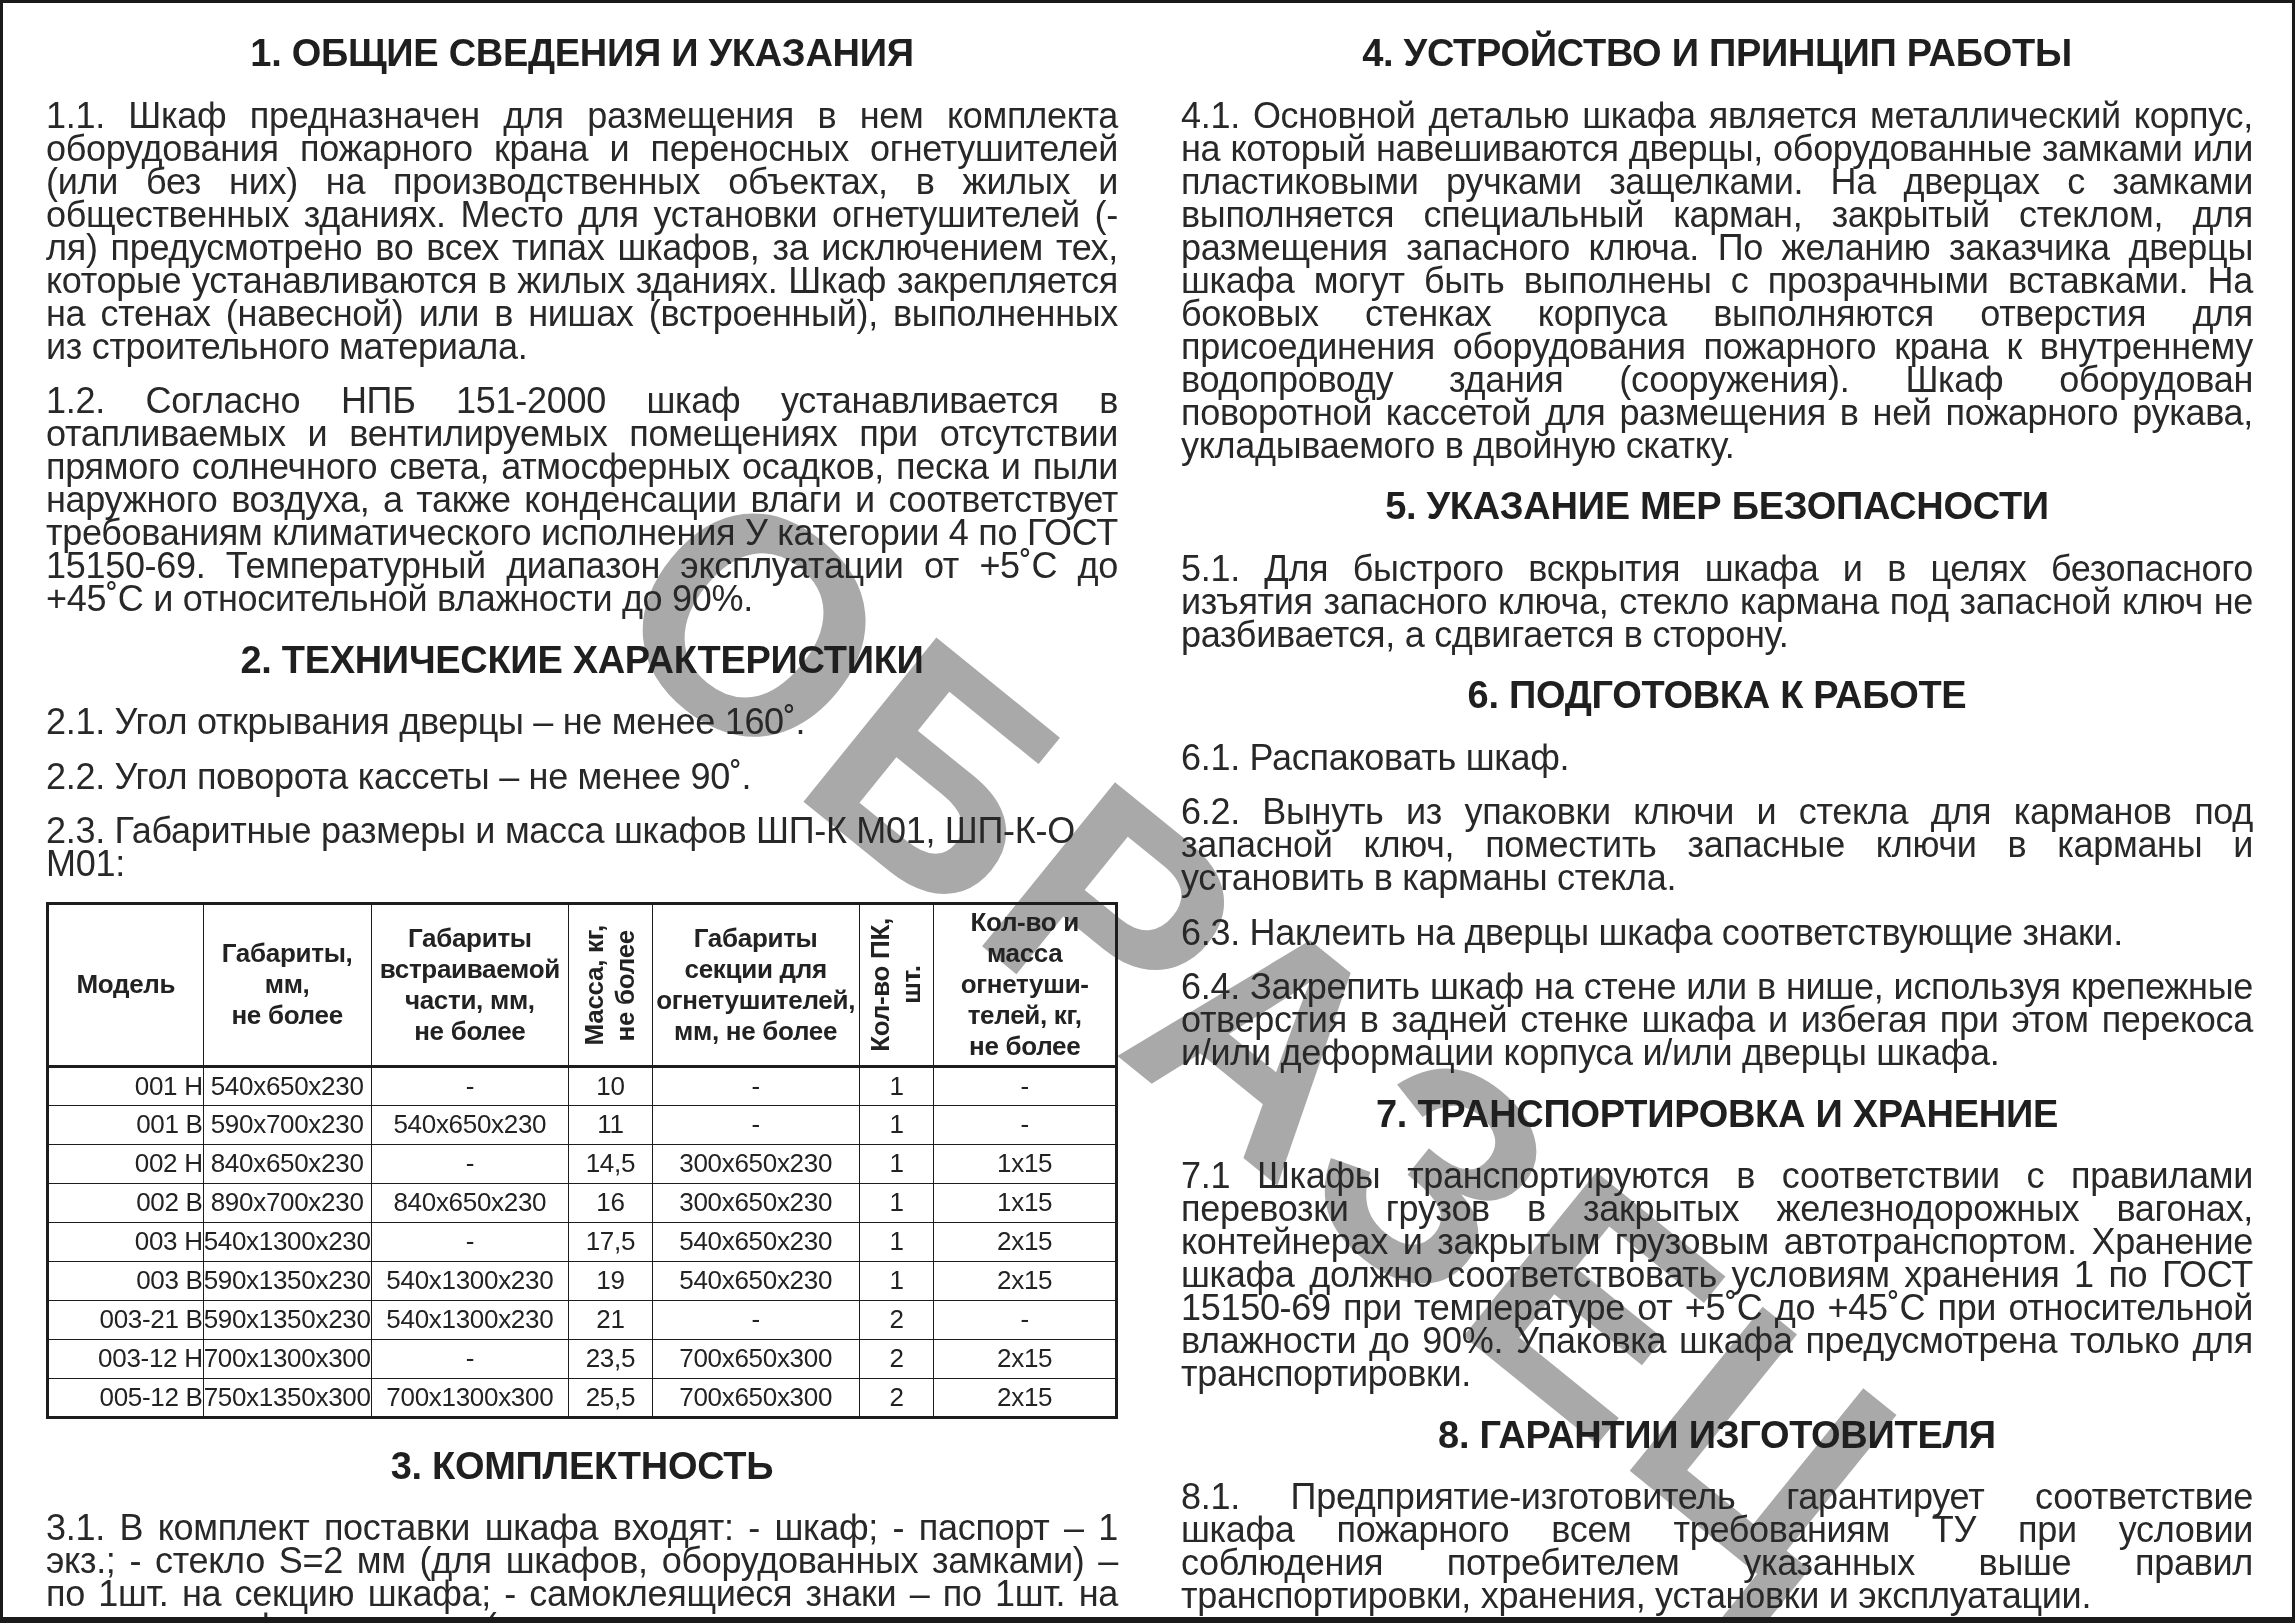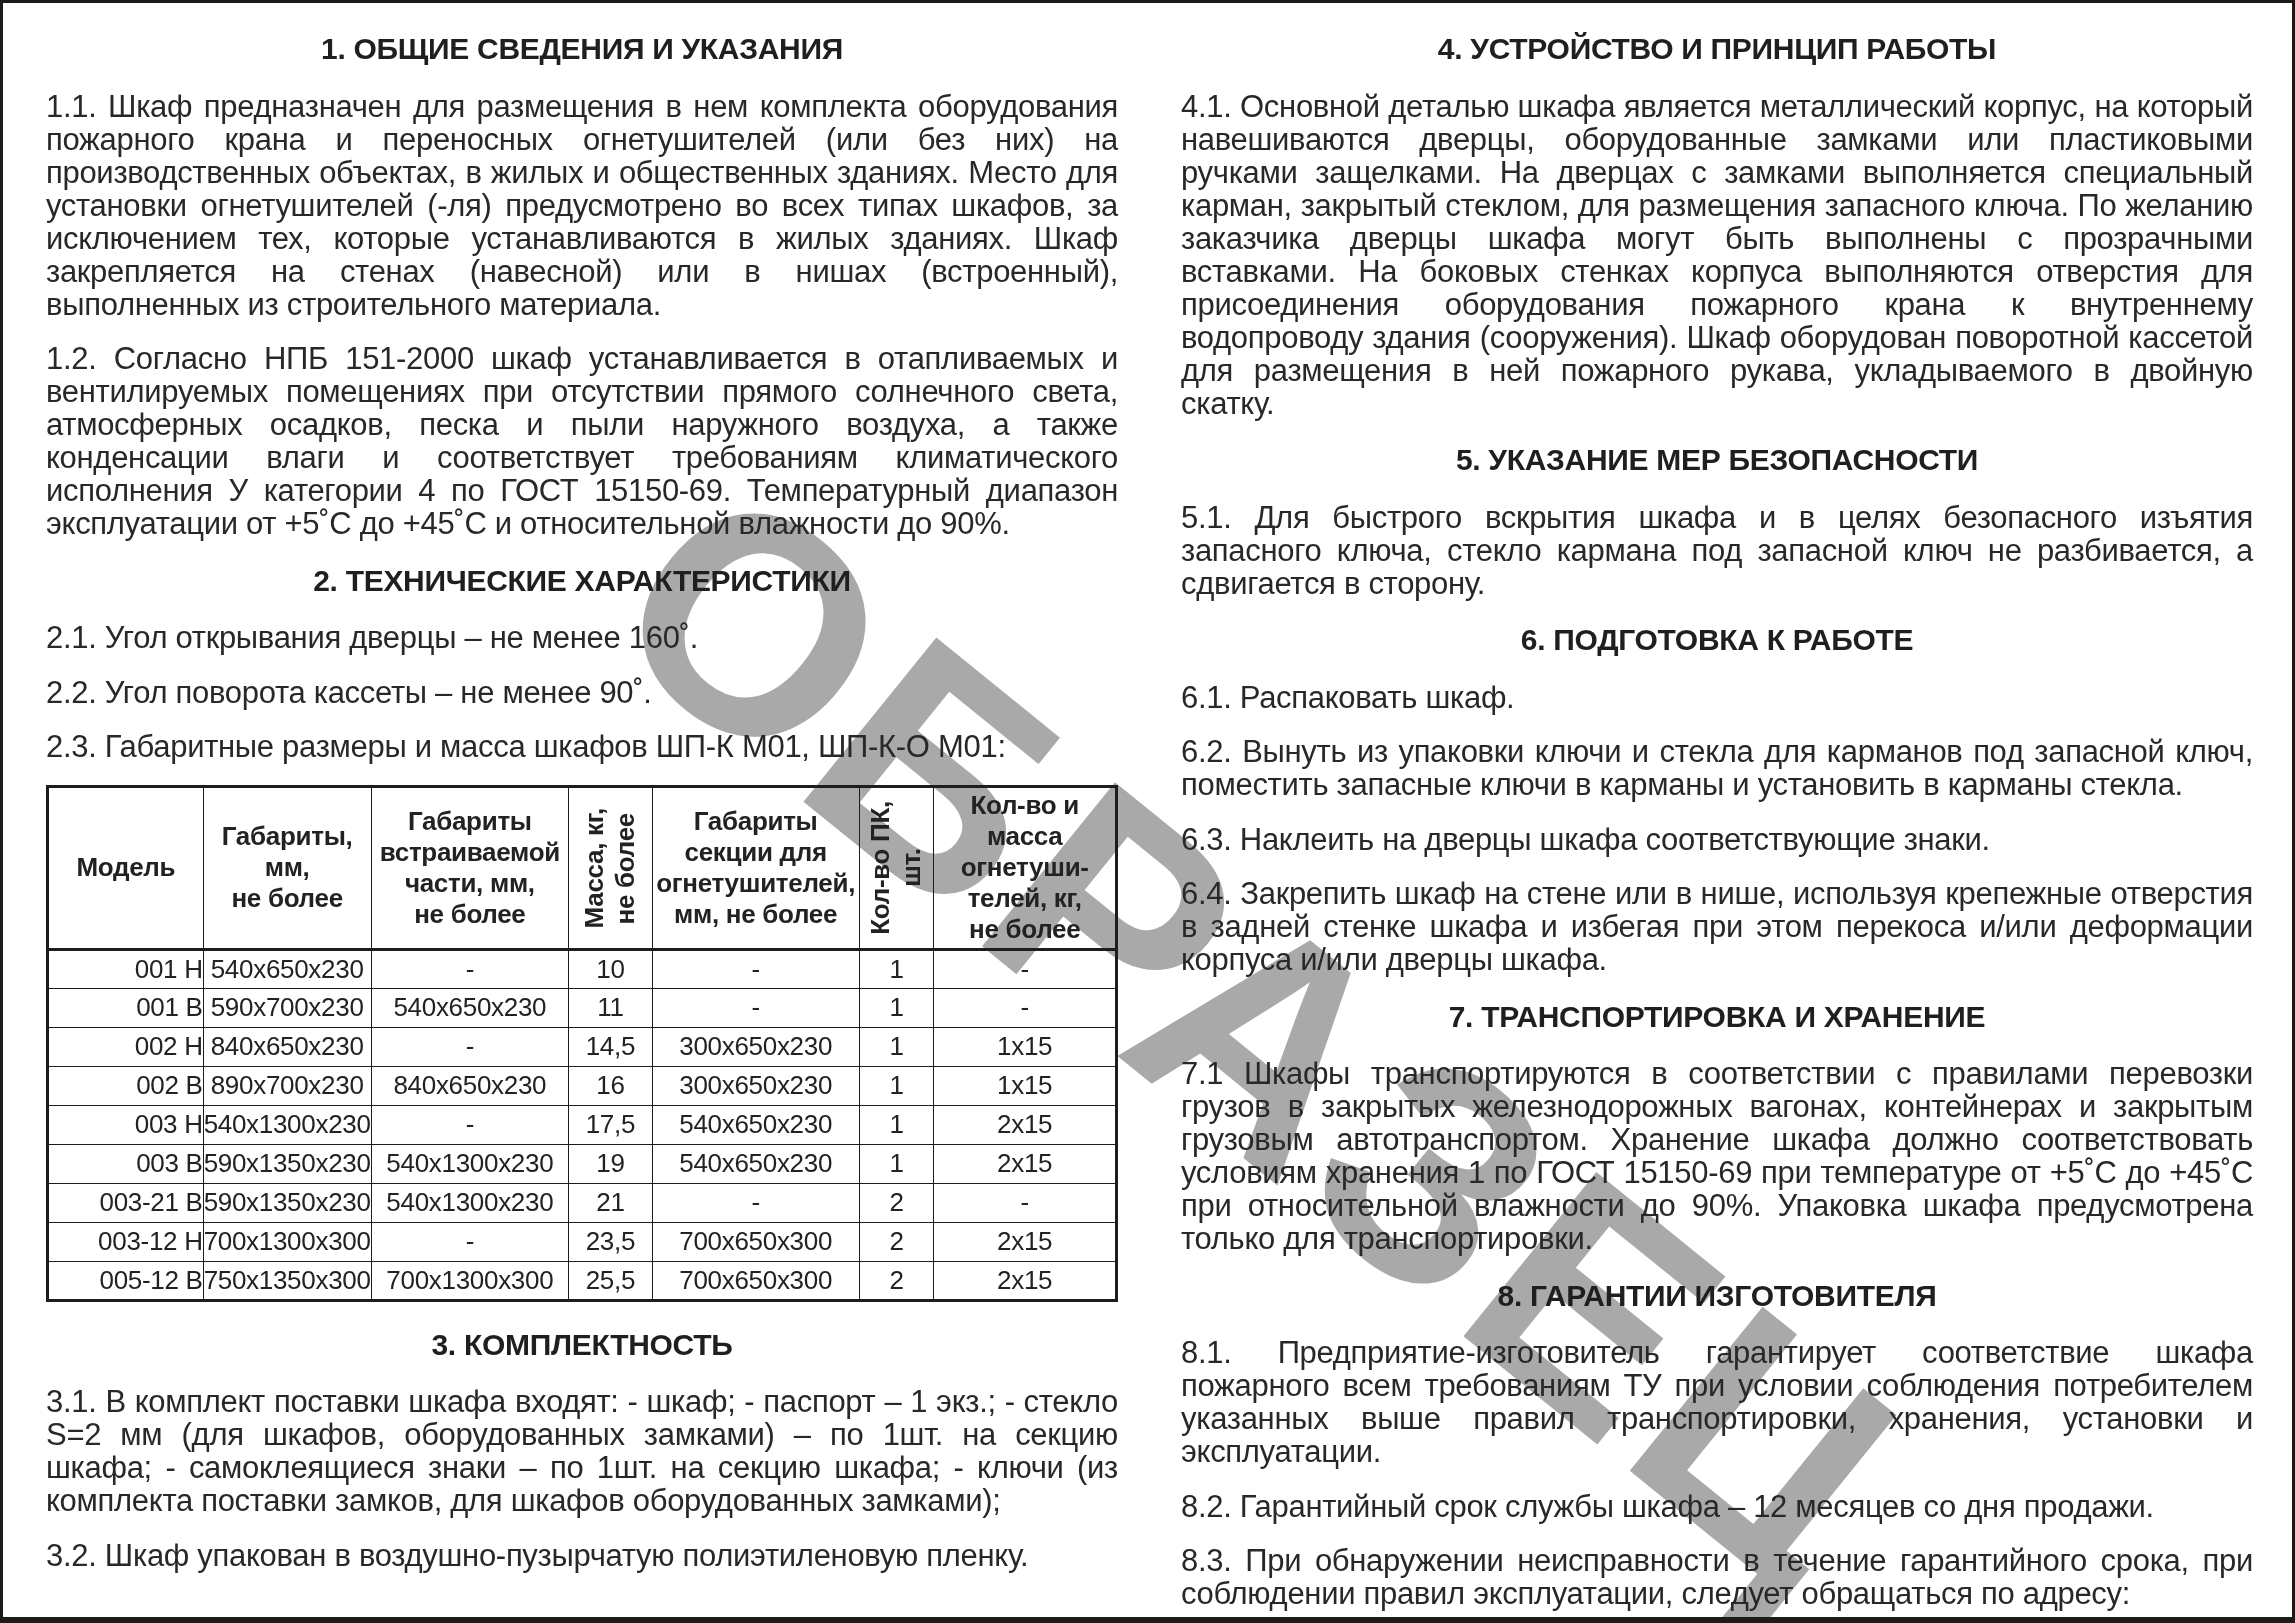--- a/index.html
+++ b/index.html
@@ -30,30 +30,30 @@
     position:relative;z-index:1;
     display:flex;
     gap:63px;
     padding:29px 43px 0 43px;
   }
   .col{
     width:1072px;
     flex:0 0 auto;
   }
   h2.sec{
-    font-size:30px;
+    font-size:38px;
     font-weight:bold;
     text-align:center;
     color:#1f1f1f;
     margin:23.5px 0 23.5px 0;
     letter-spacing:-0.3px;
   }
   .col > h2.sec:first-child{margin-top:0;}
   p.body{
-    font-size:31px;
+    font-size:36px;
     line-height:33px;
     letter-spacing:-0.3px;
     text-align:justify;
     margin:0 0 21.6px 0;
   }
   p.nojust{text-align:left;}
   table.spec{
     width:100%;
     border-collapse:collapse;
     border:3.9px solid #1d1d1d;

